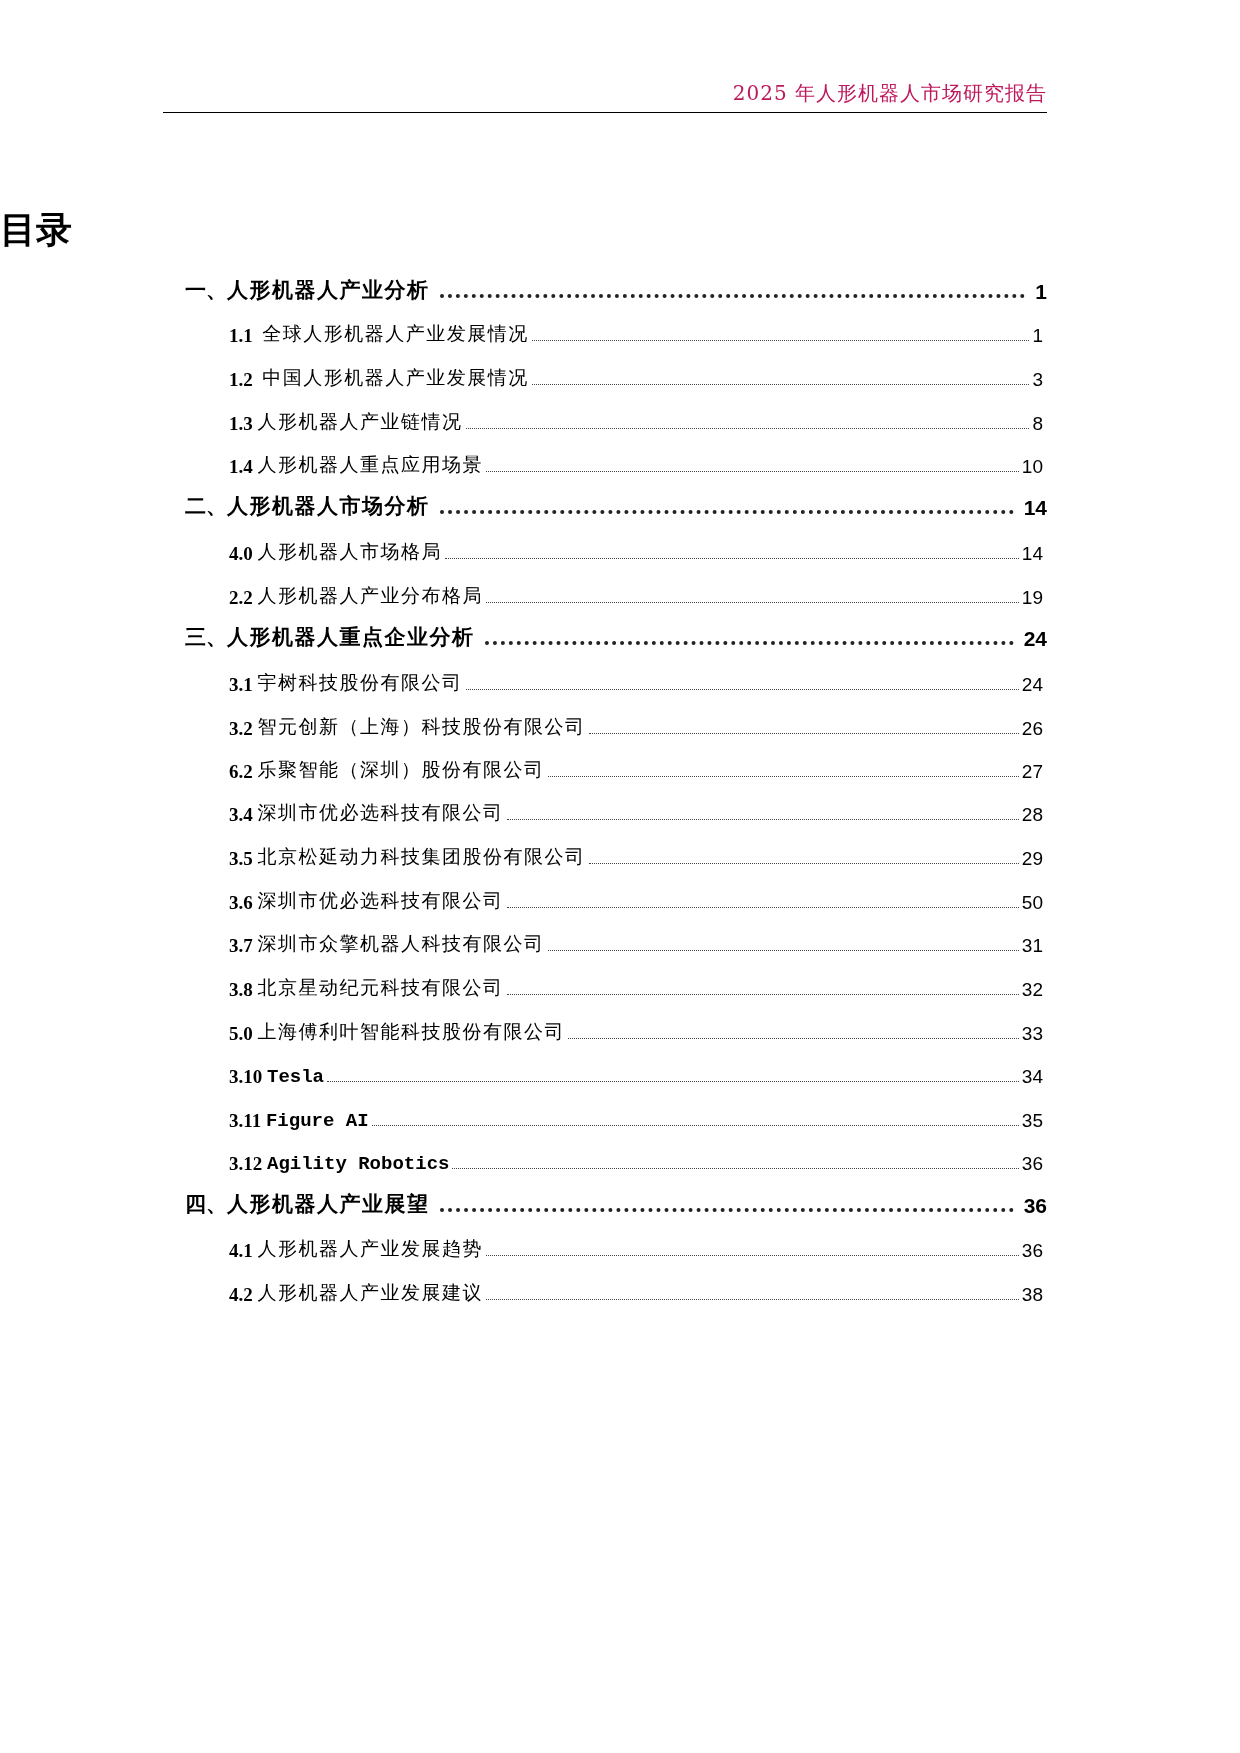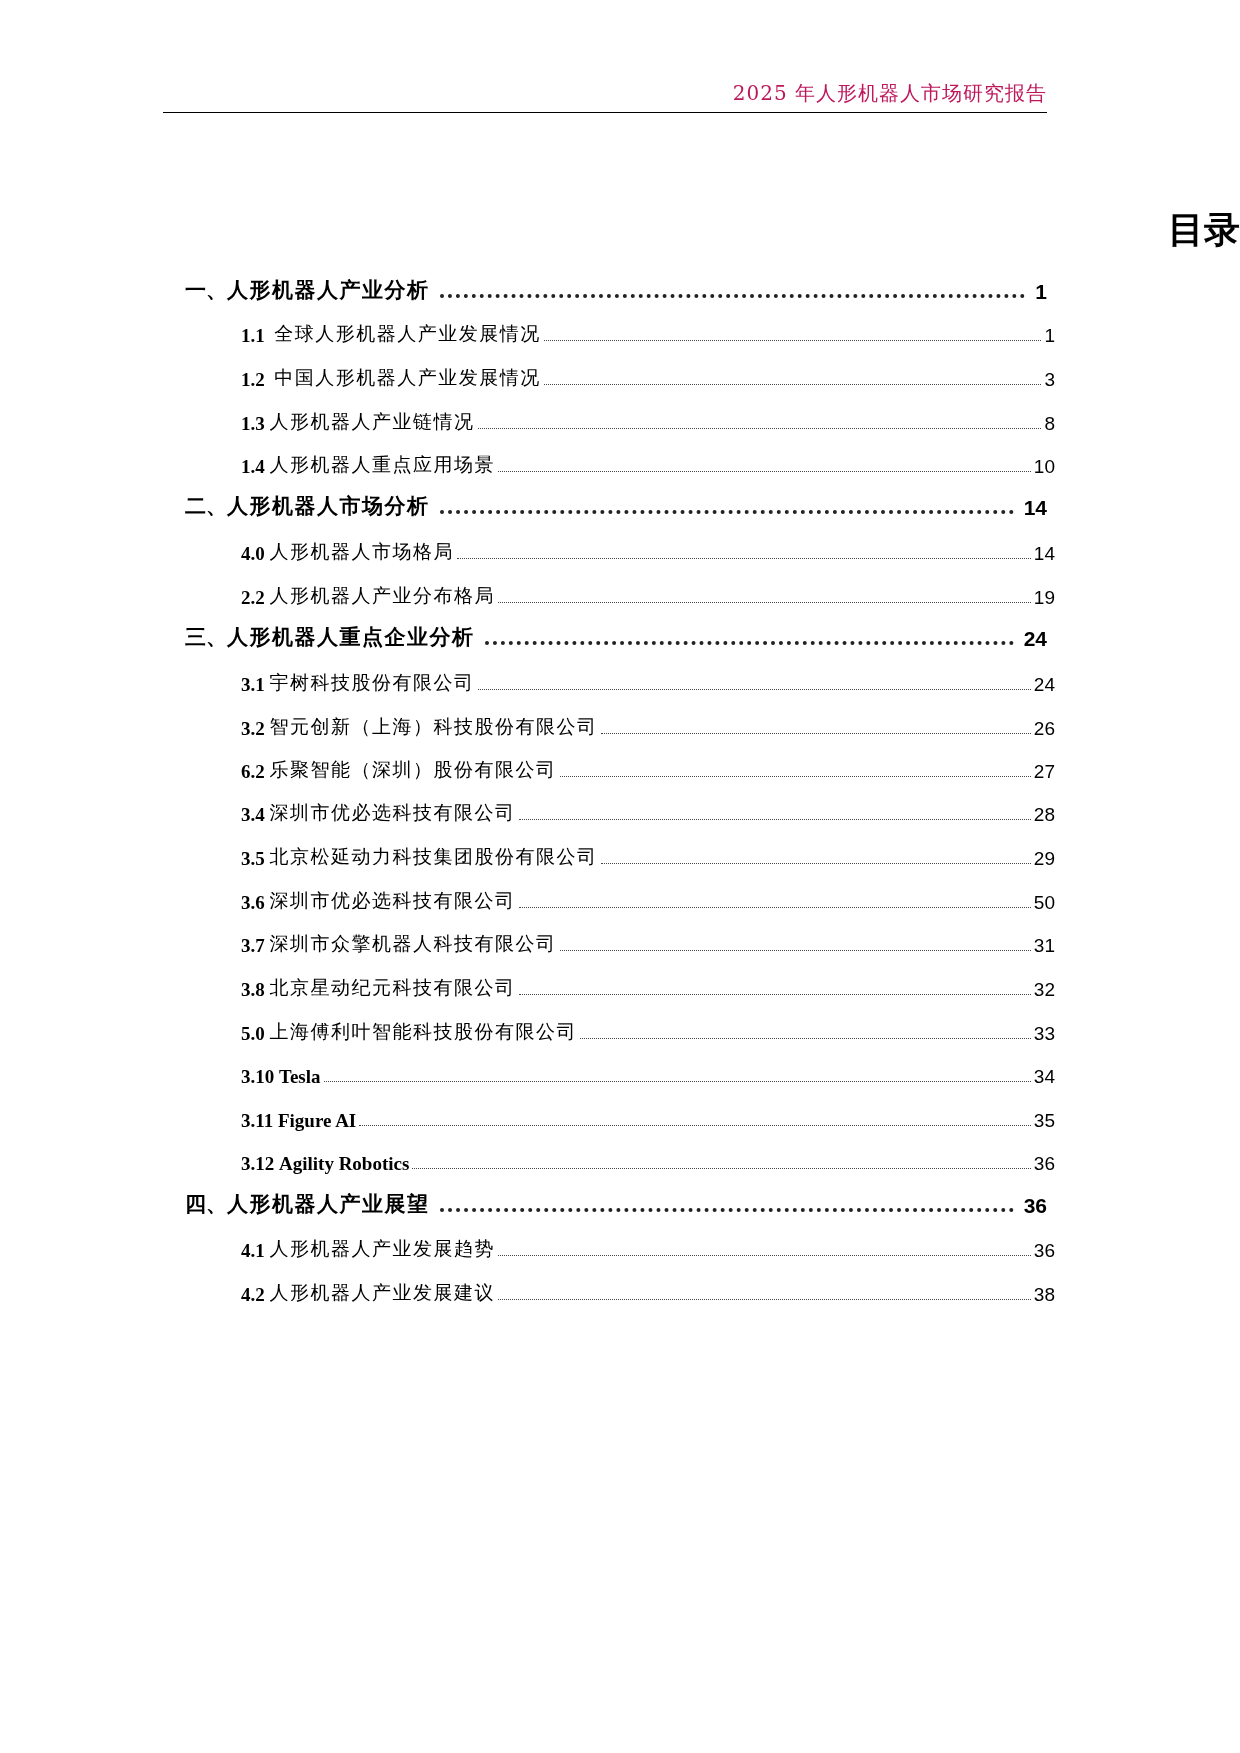--- a/index.html
+++ b/index.html
@@ -2,31 +2,31 @@
 <html><head>
 <meta charset="utf-8">
 <style>
   html,body{margin:0;padding:0;background:#ffffff;}
   body{width:1240px;height:1753px;position:relative;overflow:hidden;
        font-family:"DejaVu Serif","Liberation Serif",serif;color:#000;}
   .header{position:absolute;left:163px;top:80px;width:884px;height:32px;
           border-bottom:1.5px solid #000;}
   .header-title{position:absolute;right:0;bottom:5px;font-size:20px;
           font-family:"DejaVu Serif","Liberation Serif",serif;letter-spacing:1px;color:#be185d;}
-  .toc-title{position:absolute;left:0;width:1240px;top:206px;text-align:right;
+  .toc-title{position:absolute;left:0;width:1240px;top:206px;text-align:left;
           font-size:36px;font-weight:bold;font-family:"DejaVu Sans","Liberation Sans",sans-serif;}
   .toc{position:absolute;left:185px;top:0;width:862px;}
   .row{position:absolute;left:0;display:flex;align-items:flex-end;height:30px;}
   .row.l1{width:862px;font-family:"DejaVu Sans","Liberation Sans",sans-serif;
           font-weight:bold;font-size:21px;}
-  .row.l2{left:56px;width:814px;font-size:19px;align-items:flex-end;}
+  .row.l2{left:44px;width:814px;font-size:19px;align-items:flex-end;}
   .num{font-family:"Liberation Serif",serif;font-weight:bold;white-space:pre;}
   .label{white-space:nowrap;letter-spacing:1.5px;}
   .l2 .label{font-family:"DejaVu Sans","Liberation Sans",sans-serif;font-weight:normal;}
-  .l2 .label.latin{font-family:Liberation Serif, serif;font-weight:bold;letter-spacing:0;margin-top:40px;}
+  .l2 .label.latin{font-family:Liberation Mono, monospace;font-weight:bold;letter-spacing:0;margin-top:40px;}
   .leader{flex:1;margin:0 3px 6px 3px;overflow:hidden;}
   .l1 .leader{border-bottom:4px dotted #222;margin:0 10px 6px 10px;
               border-image:none;height:0;}
   .l2 .leader{border-bottom:1.5px dotted #444;height:0;}
   .page{white-space:nowrap;font-family:"Liberation Sans",sans-serif;}
   .l1 .page{font-weight:bold;font-size:21px;}
   .l2 .page{font-size:19px;}
 </style>
 </head>
 <body>

